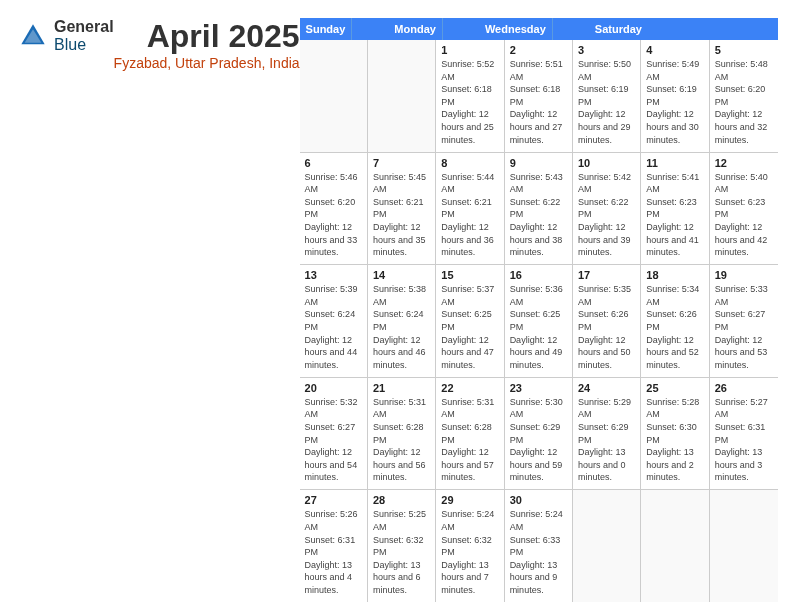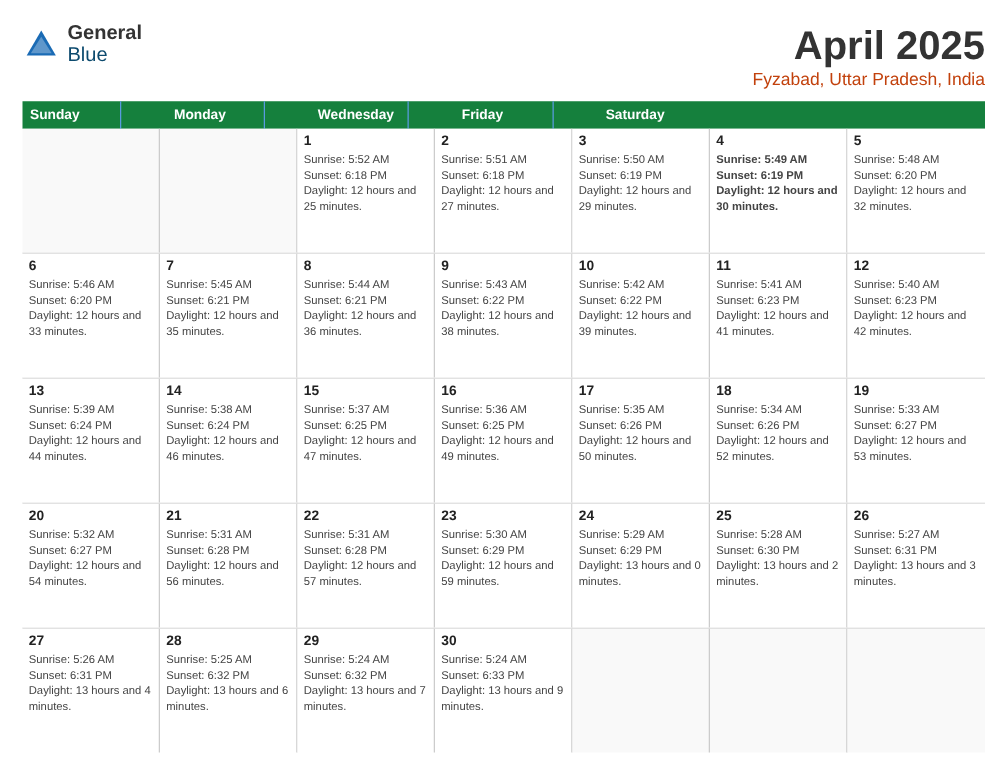--- a/index.html
+++ b/index.html
@@ -6,23 +6,22 @@
     body {
       width: 792px;
       height: 612px;
       background: #fff;
       font-family: Arial, sans-serif;
       overflow: hidden;
     }
     .page {
       width: 792px;
       height: 612px;
-      padding: 18px 4px 10px 18px;
-      display: flex;
-      flex-direction: column;
+      padding: 18px 14px 10px 18px;
+      display: flex;
     }
     .header {
       display: flex;
       justify-content: space-between;
       align-items: flex-start;
       margin-bottom: 10px;
     }
     .logo {
       display: flex;
       align-items: center;
@@ -60,21 +59,21 @@
       color: #c2410c;
     }
     .calendar {
       flex: 1;
       display: flex;
       flex-direction: column;
     }
     .cal-header-row {
       display: grid;
       grid-template-columns: repeat(7, 1fr);
-      background: #15803d;
+      background: #3b82f6;
       gap: 36px;
     }
     .cal-header-cell {
       color: #fff;
       font-size: 11px;
       font-weight: bold;
       padding: 5px 6px;
       text-align: left;
       border-right: 1px solid #5a9ae0;
     }
@@ -133,21 +132,20 @@
       <div class="month-title">April 2025</div>
       <div class="location">Fyzabad, Uttar Pradesh, India</div>
     </div>
   </div>
 
   <div class="calendar">
     <div class="cal-header-row">
       <div class="cal-header-cell">Sunday</div>
       <div class="cal-header-cell">Monday</div>
       <div class="cal-header-cell">Wednesday</div>
-      <div class="cal-header-cell">Friday</div>
       <div class="cal-header-cell">Saturday</div>
     </div>
     <div class="cal-body" id="cal-body">
     <div class="cal-row">
           <div class="cal-cell empty"></div>
           <div class="cal-cell empty"></div>
           <div class="cal-cell">
             <div class="day-num">1</div>
             <div class="cal-info" style="white-space: pre-line;">Sunrise: 5:52 AM
 Sunset: 6:18 PM
@@ -160,21 +158,21 @@
 Daylight: 12 hours and 27 minutes.</div>
           </div>
           <div class="cal-cell">
             <div class="day-num">3</div>
             <div class="cal-info" style="white-space: pre-line;">Sunrise: 5:50 AM
 Sunset: 6:19 PM
 Daylight: 12 hours and 29 minutes.</div>
           </div>
           <div class="cal-cell">
             <div class="day-num">4</div>
-            <div class="cal-info" style="white-space: pre-line; font-weight: bold;">Sunrise: 5:49 AM
+            <div class="cal-info" style="white-space: pre-line;">Sunrise: 5:49 AM
 Sunset: 6:19 PM
 Daylight: 12 hours and 30 minutes.</div>
           </div>
           <div class="cal-cell">
             <div class="day-num">5</div>
             <div class="cal-info" style="white-space: pre-line;">Sunrise: 5:48 AM
 Sunset: 6:20 PM
 Daylight: 12 hours and 32 minutes.</div>
           </div>
         </div>

